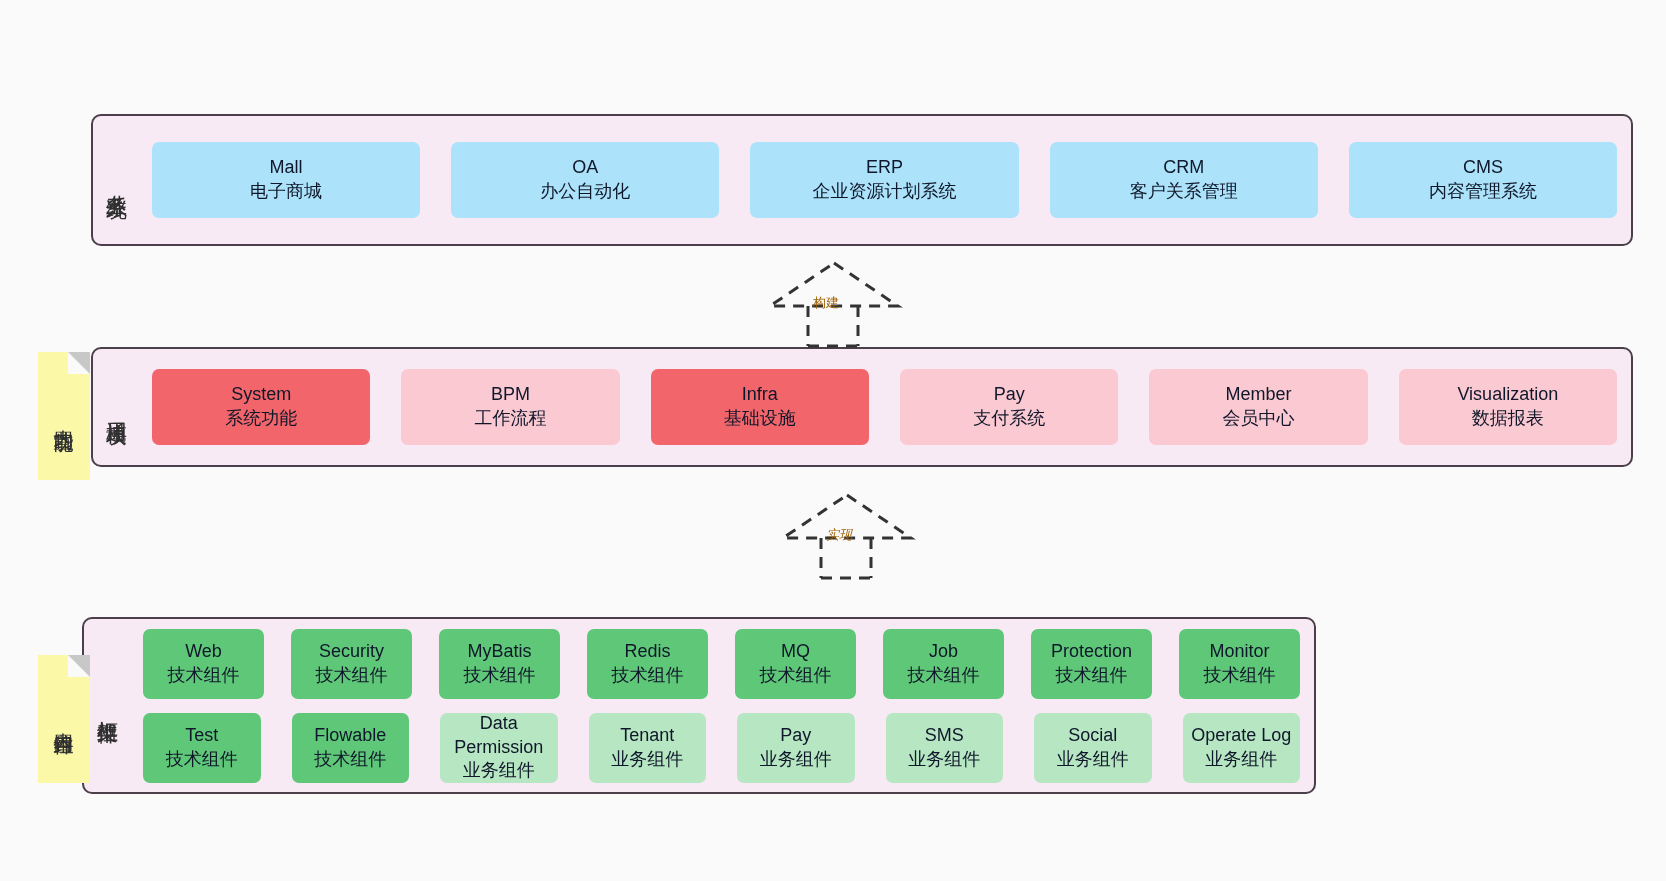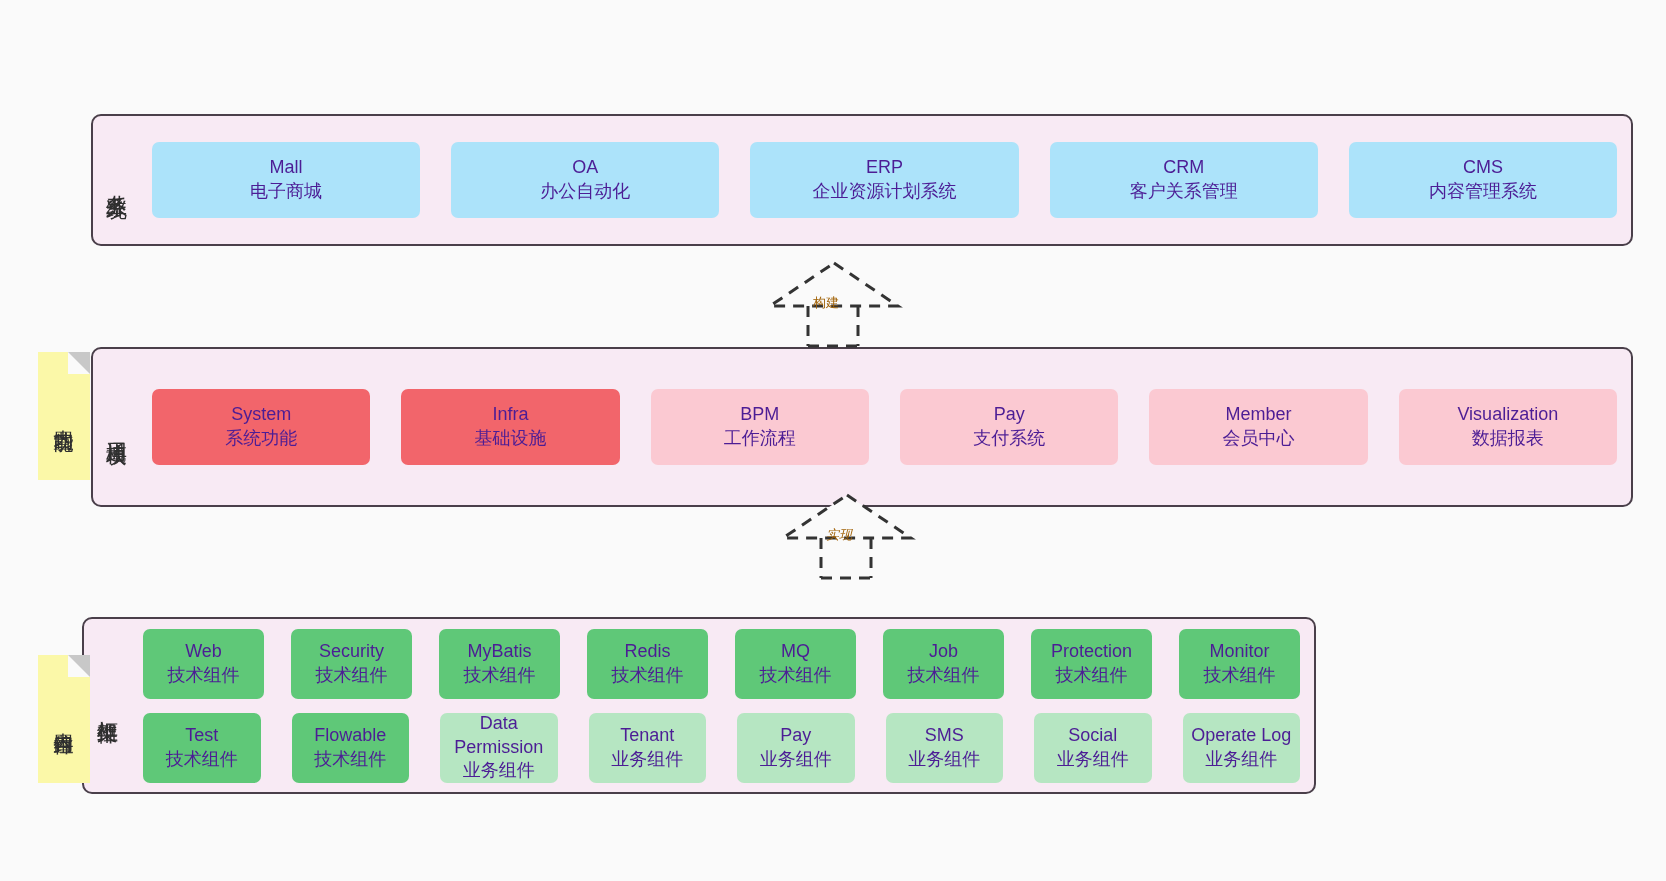--- a/index.html
+++ b/index.html
@@ -59,21 +59,21 @@
     flex: 1 1 0;
     min-width: 0;
     border-radius: 7px;
     display: flex;
     flex-direction: column;
     align-items: center;
     justify-content: center;
     text-align: center;
     font-size: 18px;
     line-height: 1.32;
-    color: #4c1d95;
+    color: #0f172a;
     padding: 17px 6px;
     box-sizing: border-box;
     margin-left: 13px;
   }
   .card .l1 { display: block; }
   .card .l2 { display: block; }
 
   .c-blue   { background: #ace3fa; }
   .c-red    { background: #f2656b; }
   .c-pink   { background: #fbc9d2; }
@@ -171,35 +171,35 @@
     <path d="M 48 48 L 48 88 M 98 48 L 98 88 M 48 88 L 98 88" fill="none" stroke="#333333" stroke-width="3" stroke-dasharray="11 8"></path>
   </svg>
   <span class="connector-label" style="left:53px; top:36px;">构建</span>
 </div>
 
 <div class="note" style="left:38px; top:352px; width:52px; height:128px;">
   <span class="note-fold-bg"></span>
   <span>内置功能</span>
 </div>
 
-<div class="layer" id="layer-2" style="left:91px; top:347px; width:1542px; height:160px;">
+<div class="layer" id="layer-2" style="left:91px; top:347px; width:1542px; height:120px;">
   <div class="layer-title">通用模块</div>
   <div class="layer-body">
     <div class="row" style="height:76px;">
       <div class="card c-red">
         <span class="l1">System</span>
         <span class="l2">系统功能</span>
       </div>
+      <div class="card c-pink">
+        <span class="l1">BPM</span>
+        <span class="l2">工作流程</span>
+      </div>
       <div class="card c-red">
         <span class="l1">Infra</span>
         <span class="l2">基础设施</span>
-      </div>
-      <div class="card c-pink">
-        <span class="l1">BPM</span>
-        <span class="l2">工作流程</span>
       </div>
       <div class="card c-pink">
         <span class="l1">Pay</span>
         <span class="l2">支付系统</span>
       </div>
       <div class="card c-pink">
         <span class="l1">Member</span>
         <span class="l2">会员中心</span>
       </div>
       <div class="card c-pink">

